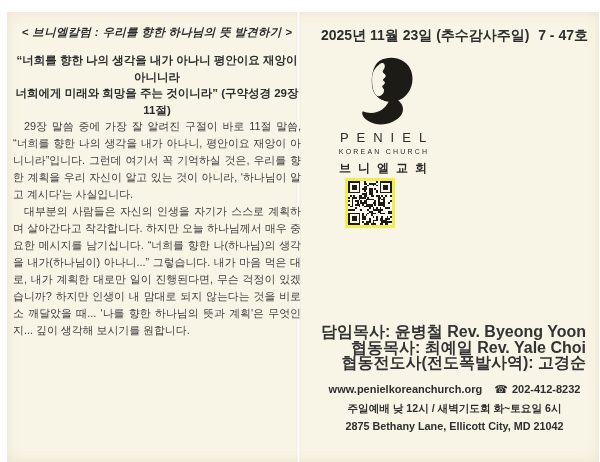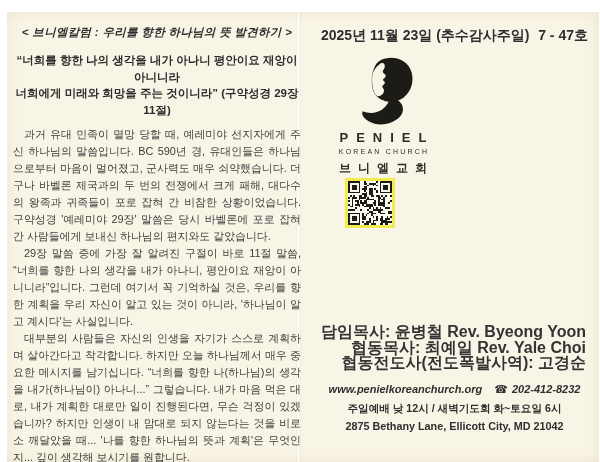--- a/index.html
+++ b/index.html
@@ -36,36 +36,36 @@
   
   .rp-header{
     position:absolute;left:314px;top:15px;width:267px;
     display:flex;justify-content:space-between;
     font-weight:bold;font-size:14px;color:#2e2e2e;
   }
   .logo-block{
     position:absolute;left:316px;top:44px;width:120px;text-align:center;color:#2b2b2b;
   }
   .logo-mark{display:block;margin:0 auto;}
-  .logo-en{font-size:13px;letter-spacing:8px;text-indent:8px;margin-top:4px;font-weight:700;}
+  .logo-en{font-size:13px;letter-spacing:8px;text-indent:8px;margin-top:4px;font-weight:400;}
   .logo-sub{font-size:7px;letter-spacing:2.2px;text-indent:2px;margin-top:3px;font-weight:500;}
   .logo-kr{font-size:12px;letter-spacing:7px;text-indent:7px;margin-top:5px;font-weight:bold;}
   .qr-wrap{
     position:absolute;left:338px;top:166px;width:44px;height:44px;
     border:3px solid #f2ec4f;background:#fdfbef;
   }
   .qr-wrap svg{display:block;width:44px;height:44px;}
   .staff{
     position:absolute;right:13px;top:312px;width:280px;text-align:right;
     font-size:16px;font-weight:bold;line-height:15.5px;color:#333333;
   }
   .contact-row{
     position:absolute;left:314px;top:371px;width:267px;
     display:flex;justify-content:center;gap:12px;
-    font-weight:bold;font-size:11px;color:#2e2e2e;font-style:italic;
+    font-weight:bold;font-size:11px;color:#2e2e2e;
   }
   .phone-cell{display:flex;gap:4px;align-items:baseline;}
   .service-line{
     position:absolute;left:314px;top:390px;width:267px;text-align:center;
     font-weight:bold;font-size:10.6px;color:#2e2e2e;
   }
   .address-line{
     position:absolute;left:314px;top:408px;width:267px;text-align:center;
     font-weight:bold;font-size:10.8px;color:#2e2e2e;
   }
@@ -75,21 +75,20 @@
 
 <div class="paper">
   <div class="crease"></div>
 
   <div class="left-page">
     <div class="col-title">&lt; 브니엘칼럼 : 우리를 향한 하나님의 뜻 발견하기 &gt;</div>
     <div class="verse">
       <div>“너희를 향한 나의 생각을 내가 아나니 평안이요 재앙이 아니니라</div>
       <div>너희에게 미래와 희망을 주는 것이니라” (구약성경 29장 11절)</div>
     </div>
-    <p class="body-par first">과거 유대 민족이 멸망 당할 때, 예레미야 선지자에게 주신 하나님의 말씀입니다. BC 590년 경, 유대인들은 하나님으로부터 마음이 멀어졌고, 군사력도 매우 쇠약했습니다. 더구나 바벨론 제국과의 두 번의 전쟁에서 크게 패해, 대다수의 왕족과 귀족들이 포로 잡혀 간 비참한 상황이었습니다. 구약성경 '예레미야 29장' 말씀은 당시 바벨론에 포로 잡혀 간 사람들에게 보내신 하나님의 편지와도 같았습니다.</p>
     <p class="body-par">29장 말씀 중에 가장 잘 알려진 구절이 바로 11절 말씀, “너희를 향한 나의 생각을 내가 아나니, 평안이요 재앙이 아니니라”입니다. 그런데 여기서 꼭 기억하실 것은, 우리를 향한 계획을 우리 자신이 알고 있는 것이 아니라, '하나님이 알고 계시다'는 사실입니다.</p>
     <p class="body-par">대부분의 사람들은 자신의 인생을 자기가 스스로 계획하며 살아간다고 착각합니다. 하지만 오늘 하나님께서 매우 중요한 메시지를 남기십니다. “너희를 향한 나(하나님)의 생각을 내가(하나님이) 아나니...” 그렇습니다. 내가 마음 먹은 대로, 내가 계획한 대로만 일이 진행된다면, 무슨 걱정이 있겠습니까? 하지만 인생이 내 맘대로 되지 않는다는 것을 비로소 깨달았을 때... '나를 향한 하나님의 뜻과 계획'은 무엇인지... 깊이 생각해 보시기를 원합니다.</p>
 
   </div>
 
   <div class="rp-header">
     <span>2025년 11월 23일 (추수감사주일)</span>
     <span>7 - 47호</span>
   </div>
 

